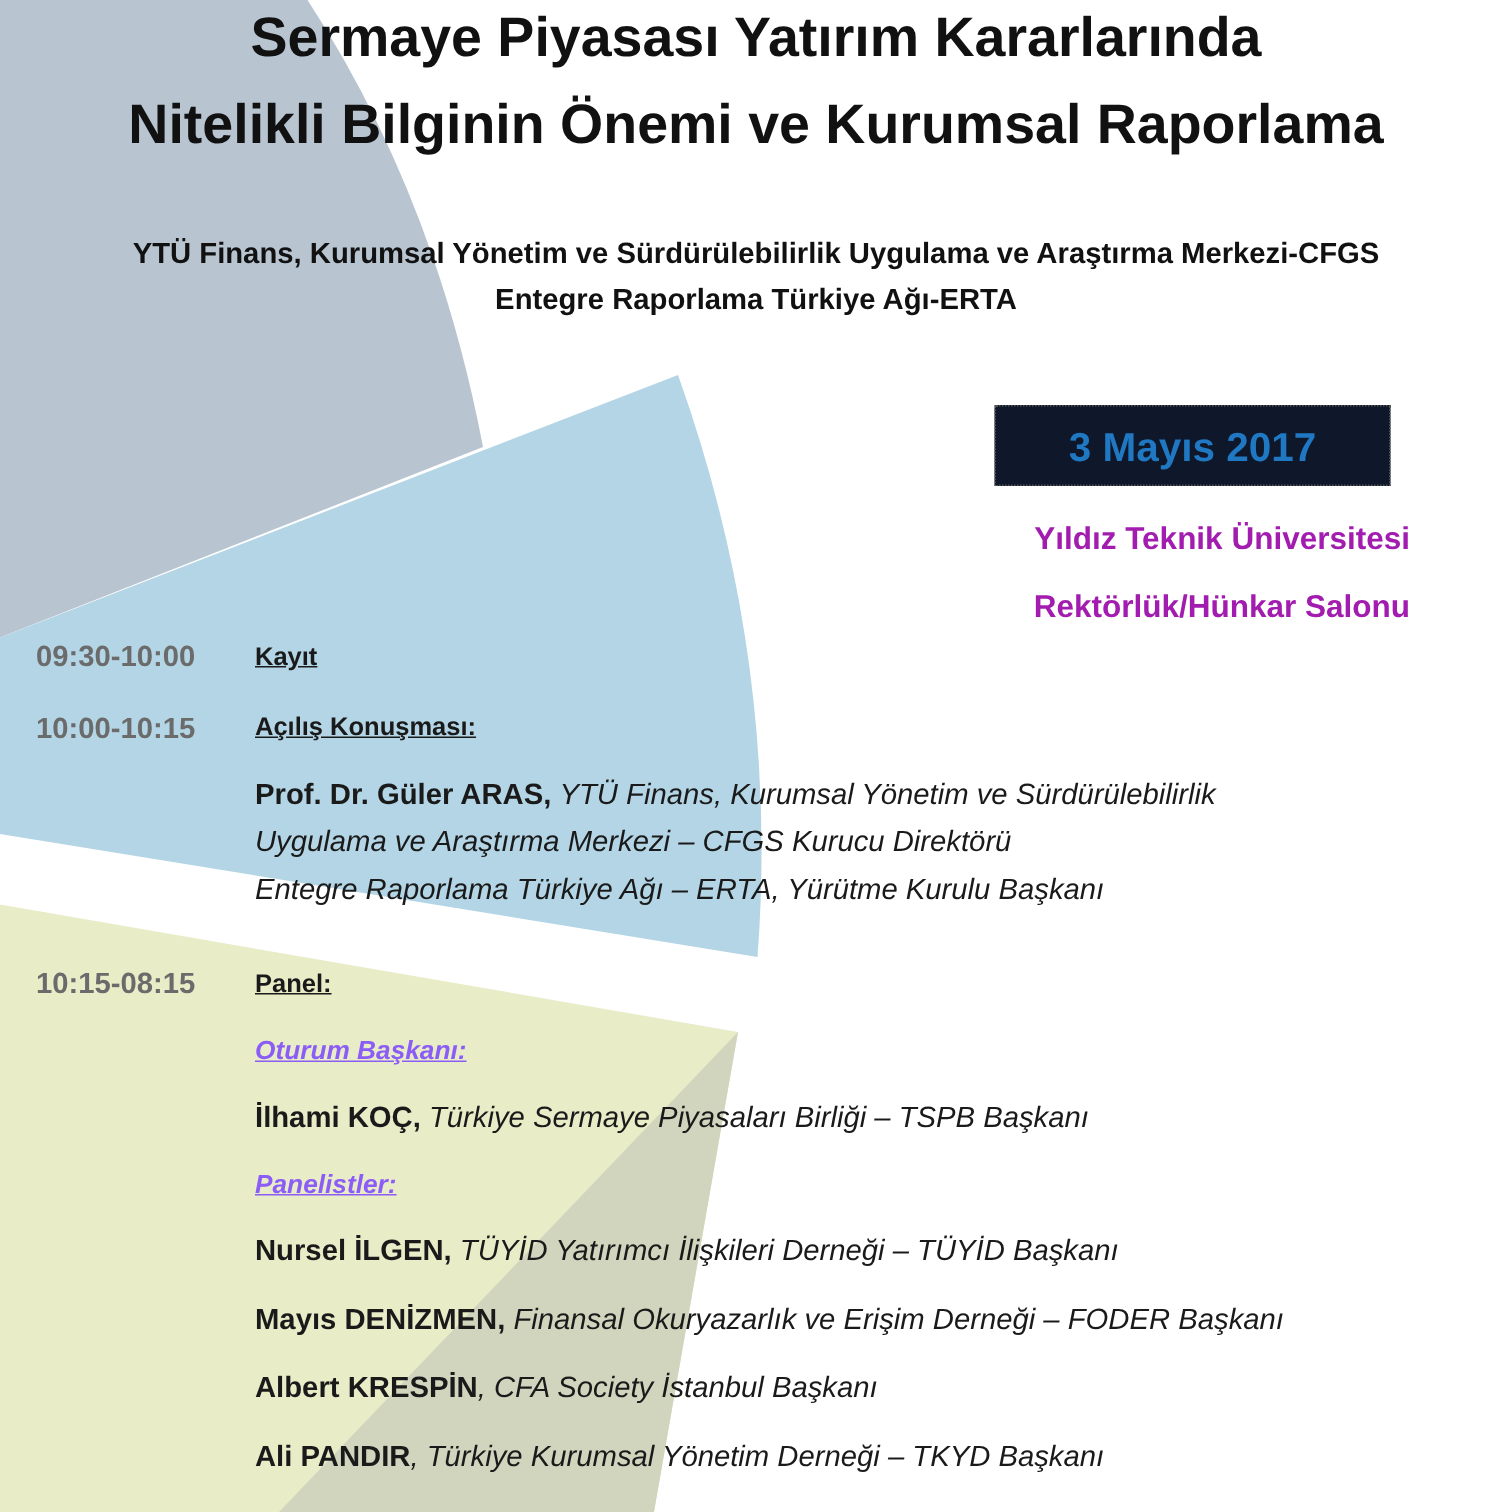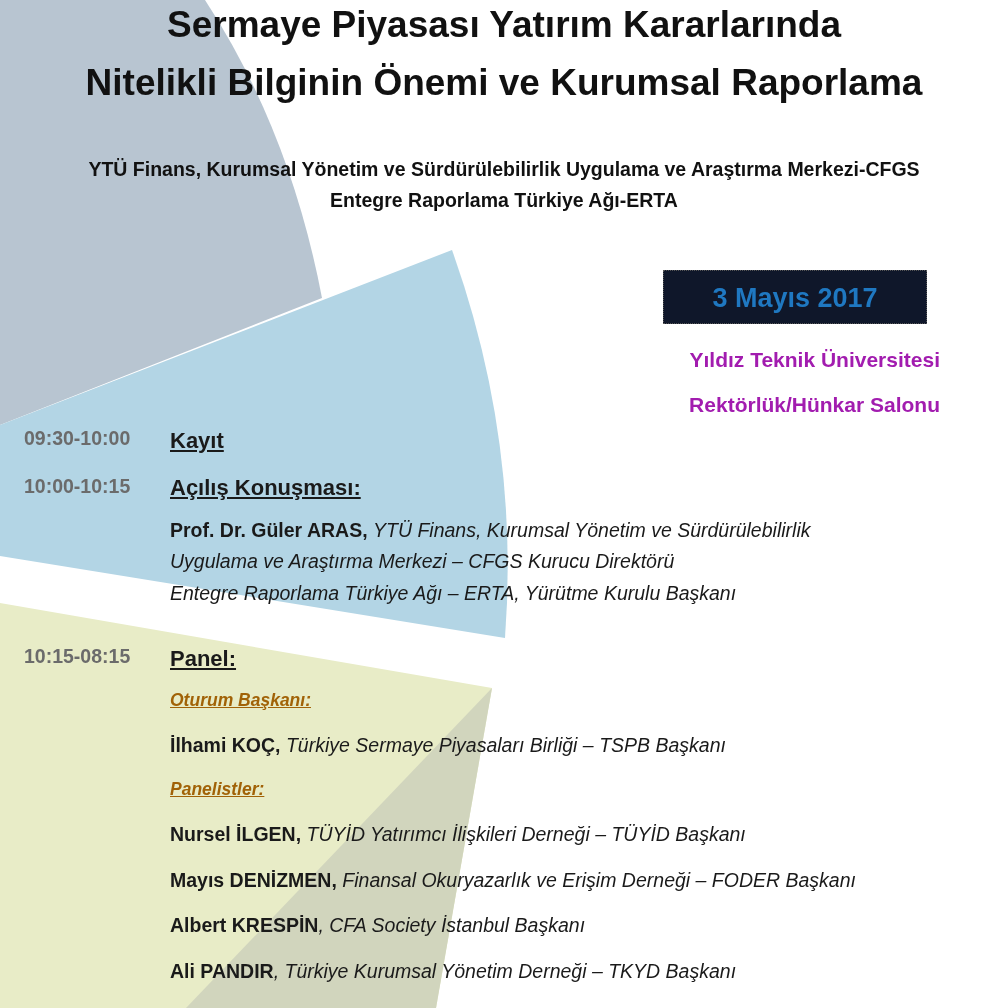--- a/index.html
+++ b/index.html
@@ -10,22 +10,22 @@
   .title1 { top:4px; }
   .title2 { top:62px; }
   .org { left:0; width:1008px; text-align:center; font-weight:bold; font-size:19.5px; color:#111; }
   .org1 { top:158px; }
   .org2 { top:189px; }
   .datebox { left:663px; top:270px; width:264px; height:54px; border:1px dotted #555; background:#0f172a; text-align:center; line-height:54px; font-weight:bold; font-size:27px; color:#1f78c1; box-sizing:border-box; }
   .venue { right:68px; text-align:right; font-weight:bold; font-size:21px; color:#a21caf; }
   .venue1 { top:348px; }
   .venue2 { top:393px; }
   .time { left:24px; font-weight:bold; font-size:19.5px; color:#6b6b6b; width:140px; }
-  .head { left:170px; font-weight:bold; font-size:22px; color:#1a1a1a; text-decoration:underline; }
-  .subhead { left:170px; font-weight:bold; font-style:italic; font-size:17.5px; color:#a16207; text-decoration:underline; }
+  .head { left:170px; font-weight:bold; font-size:17px; color:#1a1a1a; text-decoration:underline; }
+  .subhead { left:170px; font-weight:bold; font-style:italic; font-size:17.5px; color:#8b5cf6; text-decoration:underline; }
   .line { left:170px; font-size:19.5px; color:#1a1a1a; white-space:nowrap; }
   .line b { font-weight:bold; }
   .line i { font-style:italic; font-weight:normal; }
   .italic { font-style:italic; }
 </style>
 </head>
 <body>
 
 <svg class="bg" viewBox="0 0 1008 1008" xmlns="http://www.w3.org/2000/svg">
 

